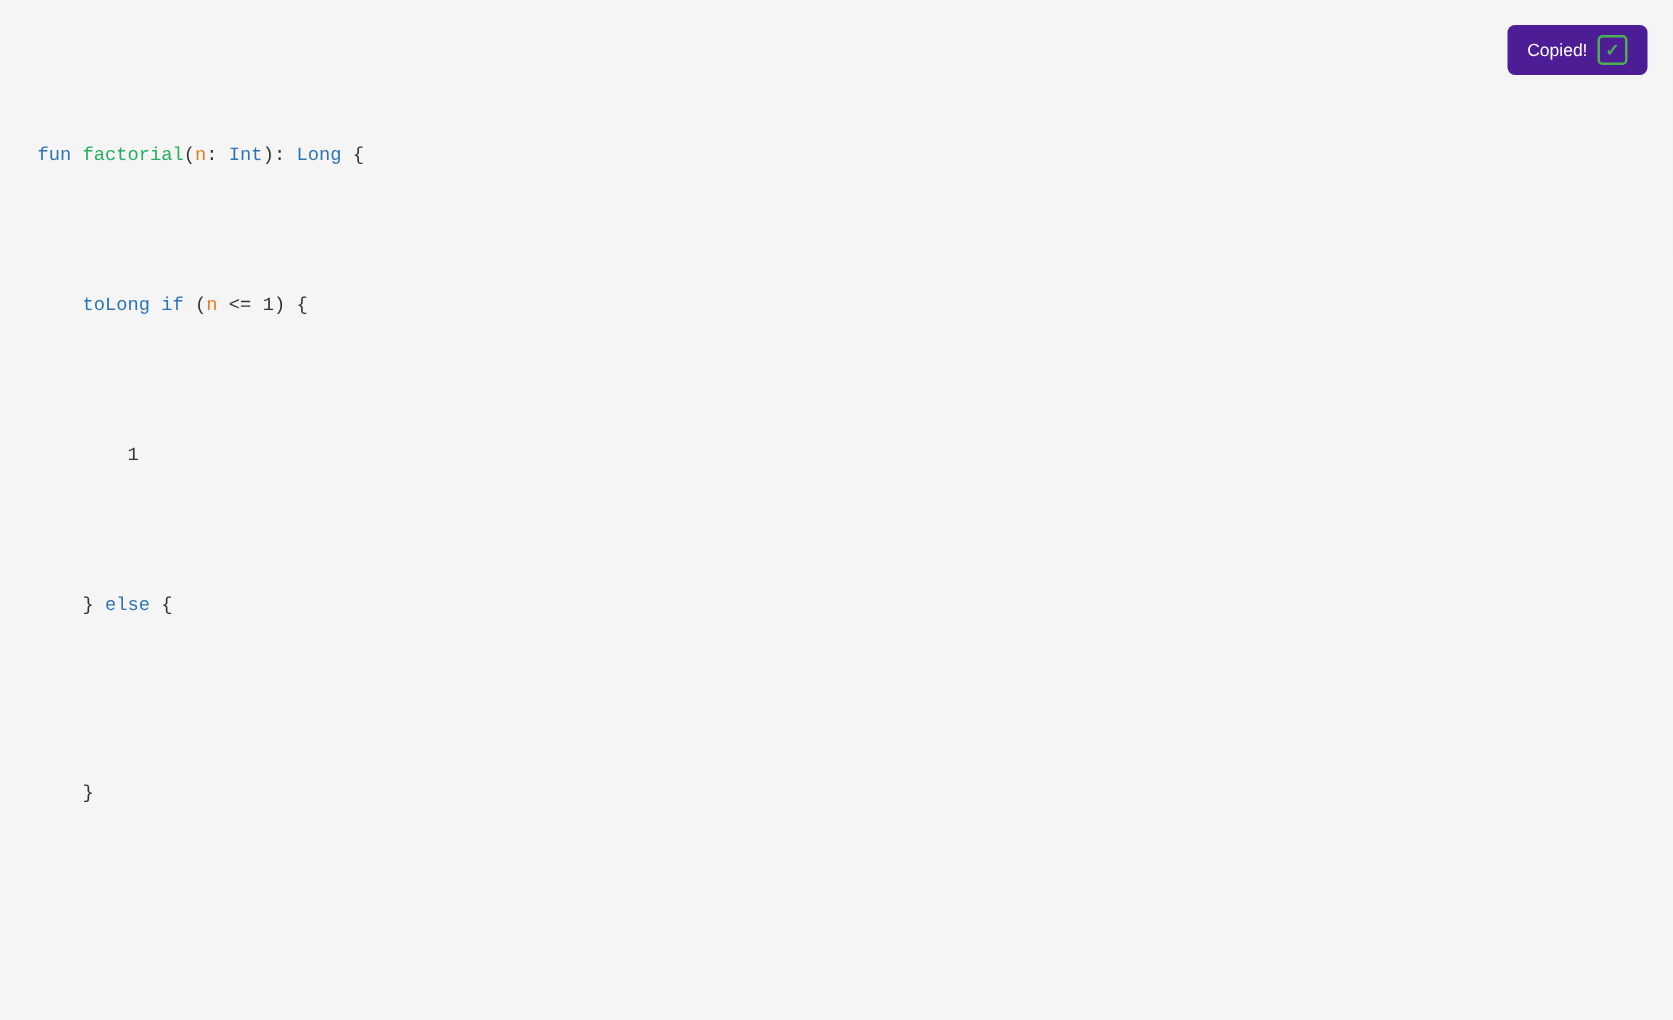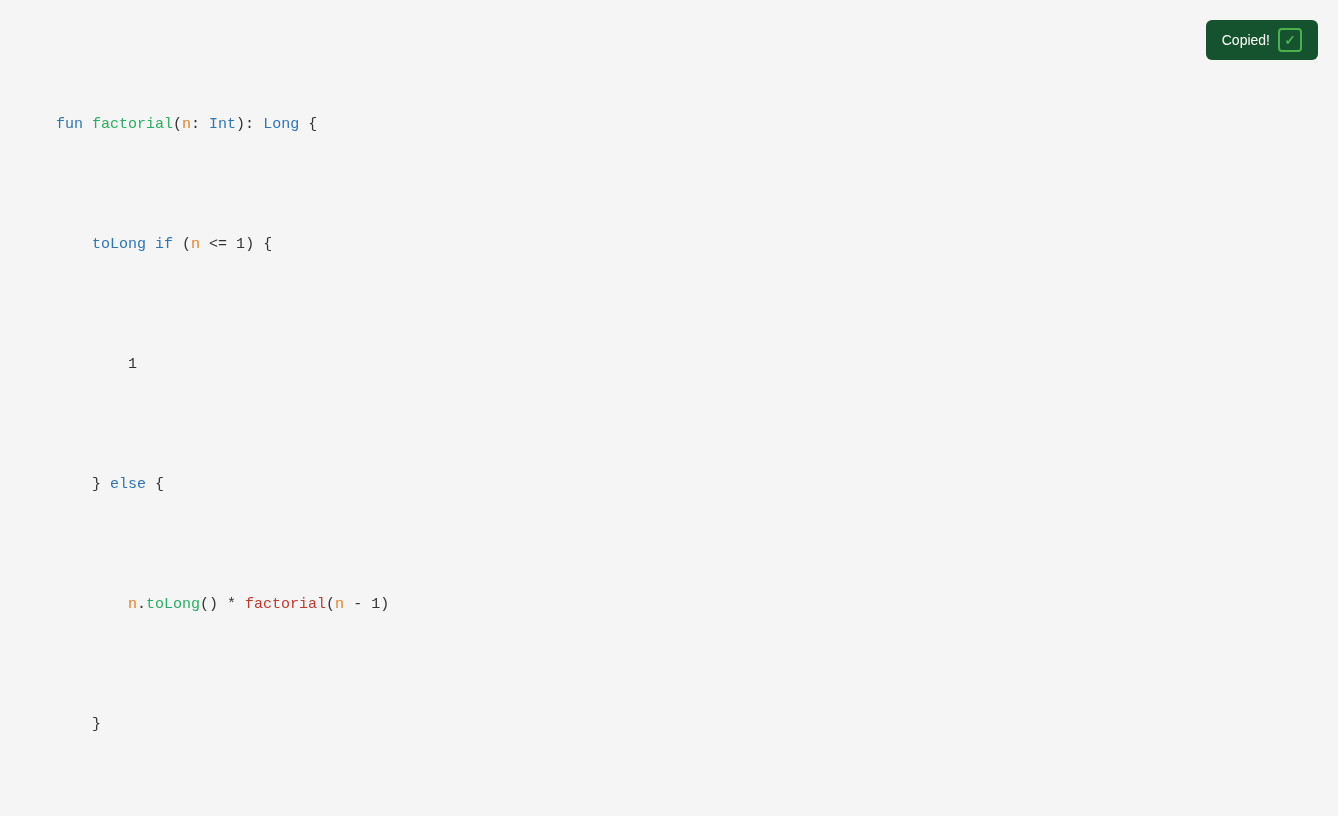--- a/index.html
+++ b/index.html
@@ -39,21 +39,21 @@
     .red { color: #c0392b; }
     
     .teal { color: #27ae60; }
     
     .orange { color: #e67e22; }
 
     .copied-toast {
       position: absolute;
       top: 20px;
       right: 20px;
-      background: #14532d;
+      background: #4c1d95;
       color: #fff;
       padding: 8px 16px;
       border-radius: 6px;
       font-family: sans-serif;
       font-size: 14px;
       font-weight: 500;
       display: flex;
       align-items: center;
       gap: 8px;
     }
@@ -64,38 +64,37 @@
       border: 2px solid #4caf50;
       border-radius: 4px;
       display: flex;
       align-items: center;
       justify-content: center;
       color: #4caf50;
       font-size: 14px;
       font-weight: bold;
     }
 
-    .line { display: block; margin-left: 26px; }
+    .line { display: block; }
   </style>
 </head>
 <body>
 
 <div class="code-container">
 
   <div class="code-block">
     
     <span class="line"><span class="blue">fun</span> <span class="teal">factorial</span>(<span class="orange">n</span>: <span class="blue">Int</span>): <span class="blue">Long</span> {</span>
     
     <span class="line">    <span class="blue">toLong</span> <span class="blue">if</span> (<span class="orange">n</span> &lt;= <span class="plain">1</span>) {</span>
     
     <span class="line">        <span class="plain">1</span></span>
     
     <span class="line">    } <span class="blue">else</span> {</span>
     
-    <span class="line">        <span class="orange">n</span>.<span class="teal">toLong</span>() * <span class="red">factorial</span>(<span class="orange">n</span> - <span class="plain">1</span>)</span>
     
     <span class="line">    }</span>
     
     
     
     
     
     
     
     

